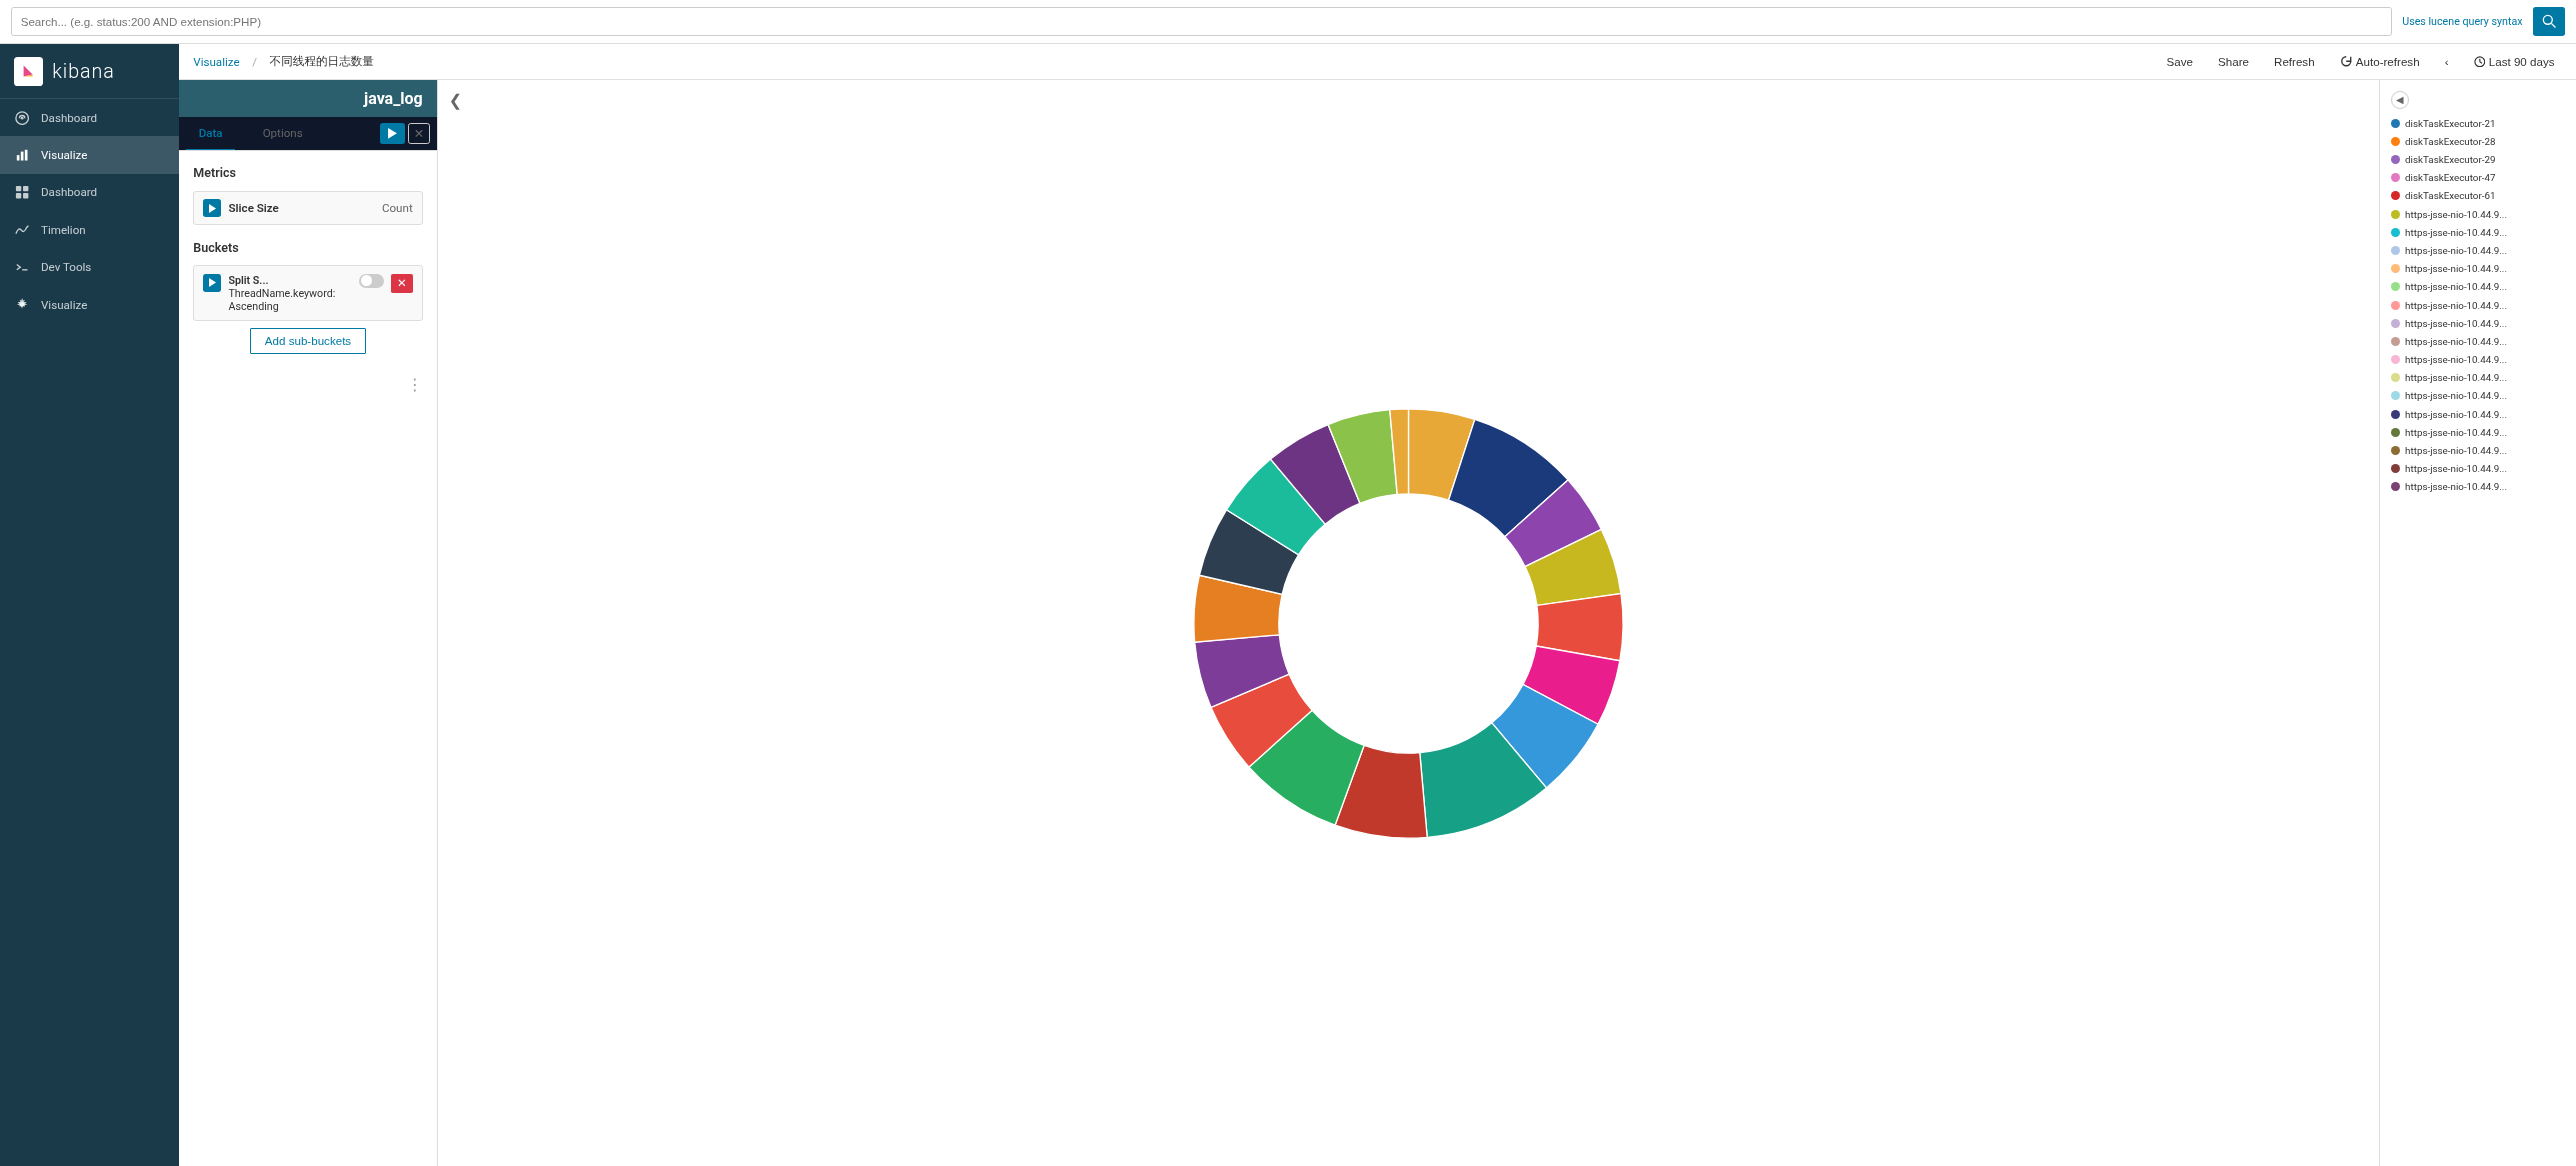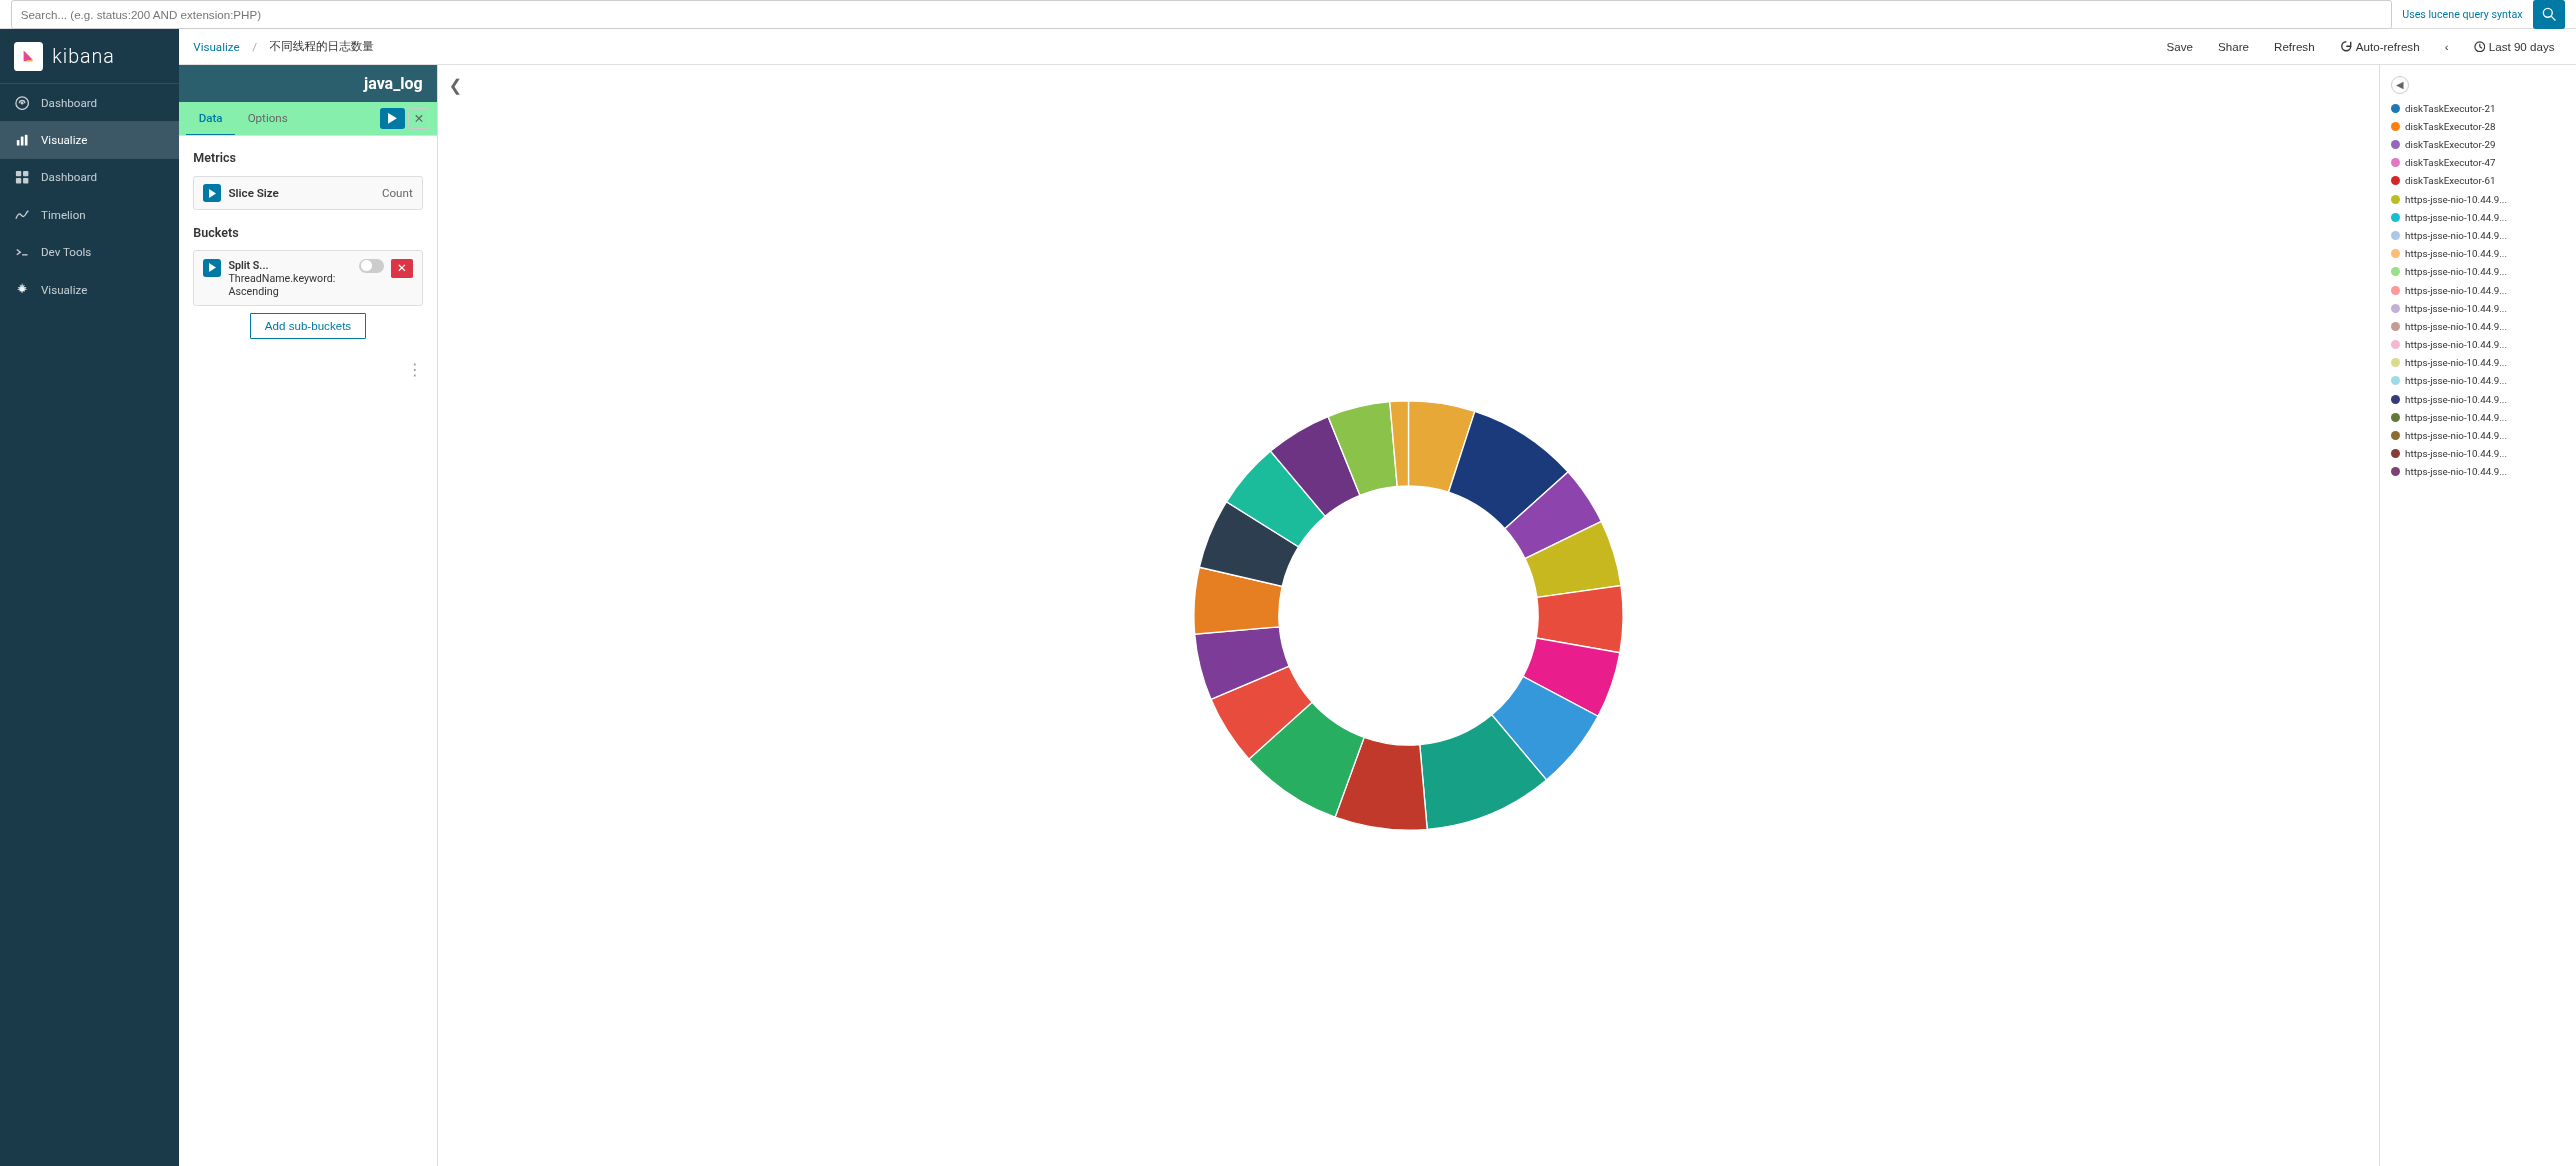--- a/index.html
+++ b/index.html
@@ -1,21 +1,21 @@
 <!DOCTYPE html>
 <html style="font-size:14.3px"><head>
   <meta charset="utf-8">
   <style>
     * { box-sizing: border-box; margin: 0; padding: 0; }
     body { font-family: -apple-system, BlinkMacSystemFont, 'Segoe UI', Roboto, sans-serif; font-size: 11.6px; background: #f5f5f5; display: flex; flex-direction: column; height: 100vh; overflow: hidden; }
 
     
     .top-bar {
       display: flex; align-items: center; background: #fff; border-bottom: 0.9px solid #ddd;
-      padding: 0 10.7px; height: 29px; gap: 10.7px; flex-shrink: 0;
+      padding: 0 10.7px; height: 44px; gap: 10.7px; flex-shrink: 0;
     }
     .search-input {
       flex: 1; height: 29px; border: 0.9px solid #ccc; border-radius: 2.7px;
       padding: 0 9px; font-size: 11.6px; color: #aaa;
     }
     .lucene-hint { color: #0079A5; font-size: 10.7px; margin-left: auto; white-space: nowrap; }
     .search-btn {
       width: 32px; height: 29px; background: #0079A5; border: none; border-radius: 2.7px;
       cursor: pointer; display: flex; align-items: center; justify-content: center;
     }
@@ -81,22 +81,22 @@
     
     .left-panel {
       width: 259px; background: #fff; border-right: 0.9px solid #ddd;
       display: flex; flex-direction: column; flex-shrink: 0; overflow-y: auto;
     }
     .panel-header {
       background: #2c5f6e; color: #fff; padding: 9px 14.3px;
       font-size: 16px; font-weight: 700; text-align: right;
     }
     .panel-tabs {
-      display: flex; border-bottom: 0.9px solid #ddd; background: #86efac;
-      padding: 0 7.2px; gap: 0; align-items: center;
+      display: flex; border-bottom: 0.9px solid #ddd; background: #0f172a;
+      padding: 0 7.2px; gap: 15px; align-items: center;
     }
     .panel-tab {
       padding: 9px 12.5px; font-size: 11.6px; cursor: pointer;
       border-bottom: 1.8px solid transparent; color: #666;
     }
     .panel-tab.active { color: #0079A5; border-bottom-color: #0079A5; font-weight: 500; }
     .panel-tab-actions { margin-left: auto; display: flex; gap: 3.6px; }
     .run-btn {
       width: 25px; height: 21.5px; background: #0079A5; border: none; border-radius: 2.7px;
       cursor: pointer; display: flex; align-items: center; justify-content: center;

